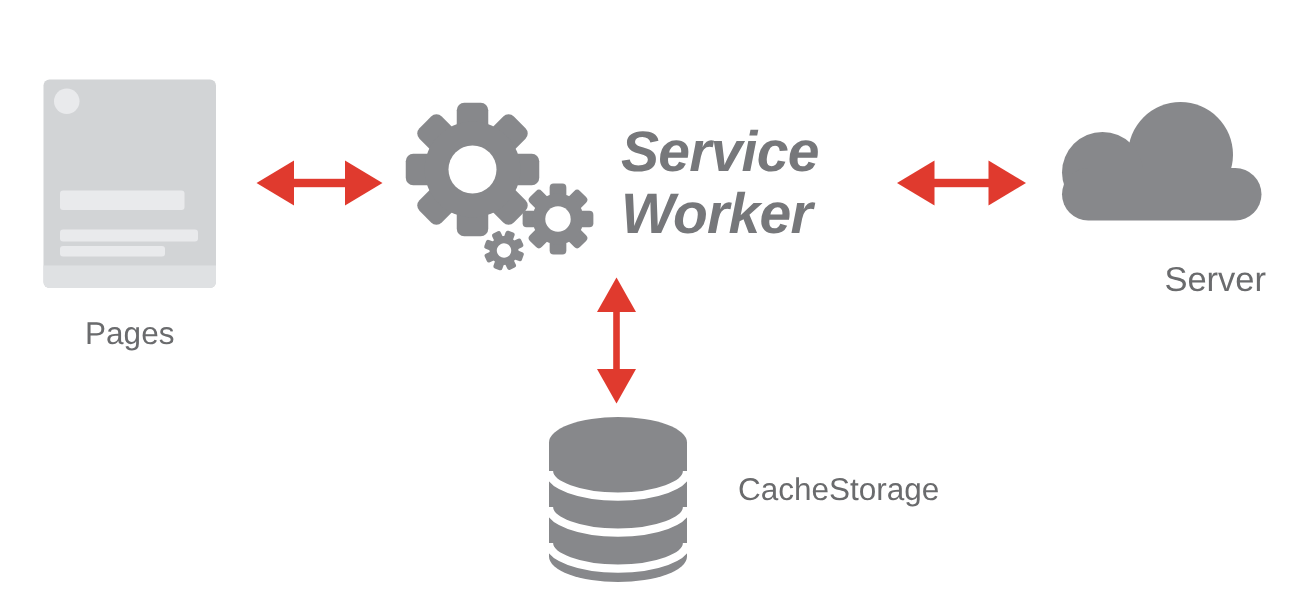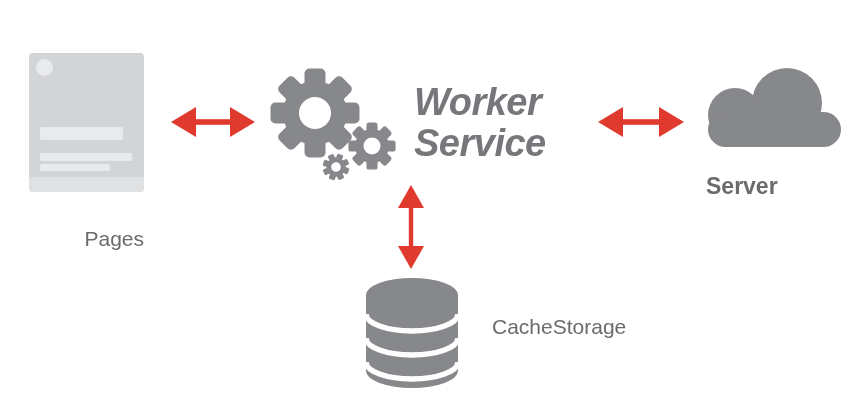--- a/index.html
+++ b/index.html
@@ -46,22 +46,22 @@
     width: 115px; height: 15px;
     background: var(--card-footer, #dfe1e3);
     border-radius: 0 0 4px 4px;
   }
 
   .node-label {
     position: absolute;
     color: var(--label-gray, #6a6b6d);
     white-space: nowrap;
   }
-  .label-pages  { left: 29px;  top: 227px; width: 115px; text-align: right; font-size: 21px; }
-  .label-server { left: 706px; top: 173px; width: 138px; text-align: left; font-size: 23px; font-weight: bold; }
+  .label-pages  { left: 29px;  top: 211px; width: 115px; text-align: center; font-size: 21px; }
+  .label-server { left: 706px; top: 173px; width: 138px; text-align: right; font-size: 23px; }
   .label-cache  { left: 492px; top: 315px; font-size: 21px; }
 
   .sw-title {
     position: absolute;
     left: 414px; top: 82px;
     width: 210px;
     font-size: 38px;
     line-height: 41px;
     font-weight: bold;
     font-style: italic;
@@ -114,22 +114,22 @@
         <circle class="ico" r="32"></circle>
         <circle fill="#ffffff" r="16"></circle>
       </g>
     </defs>
     <use href="#gear" transform="translate(47,49)"></use>
     <use href="#gear" transform="translate(104,82) scale(0.53)"></use>
     <use href="#gear" transform="translate(68,103) scale(0.30) rotate(20)"></use>
   </svg>
 
   <div class="sw-title">
+    <div>Service</div>
     <div>Worker</div>
-    <div>Service</div>
   </div>
 
   <svg class="abs svg-arrow-right" width="88" height="34" viewBox="0 0 88 34">
     <rect class="redfill" x="22" y="14.2" width="44" height="5.6"></rect>
     <polygon class="redfill" points="1,17 26,2 26,32"></polygon>
     <polygon class="redfill" points="87,17 62,2 62,32"></polygon>
   </svg>
 
   <svg class="abs svg-cloud" width="138" height="86" viewBox="0 0 138 86">
     <circle class="ico" cx="81" cy="39" r="35"></circle>

